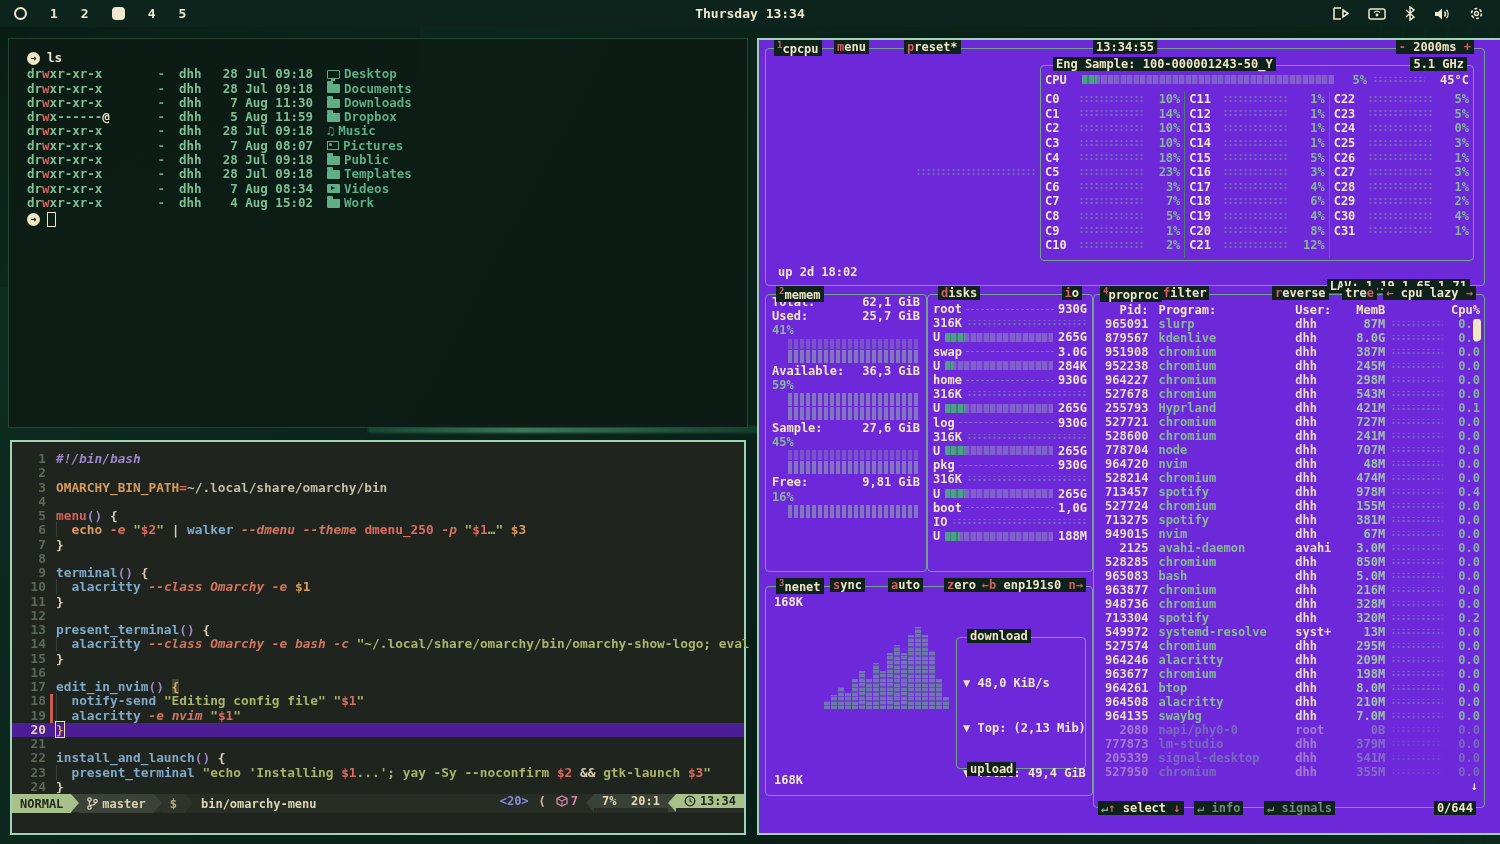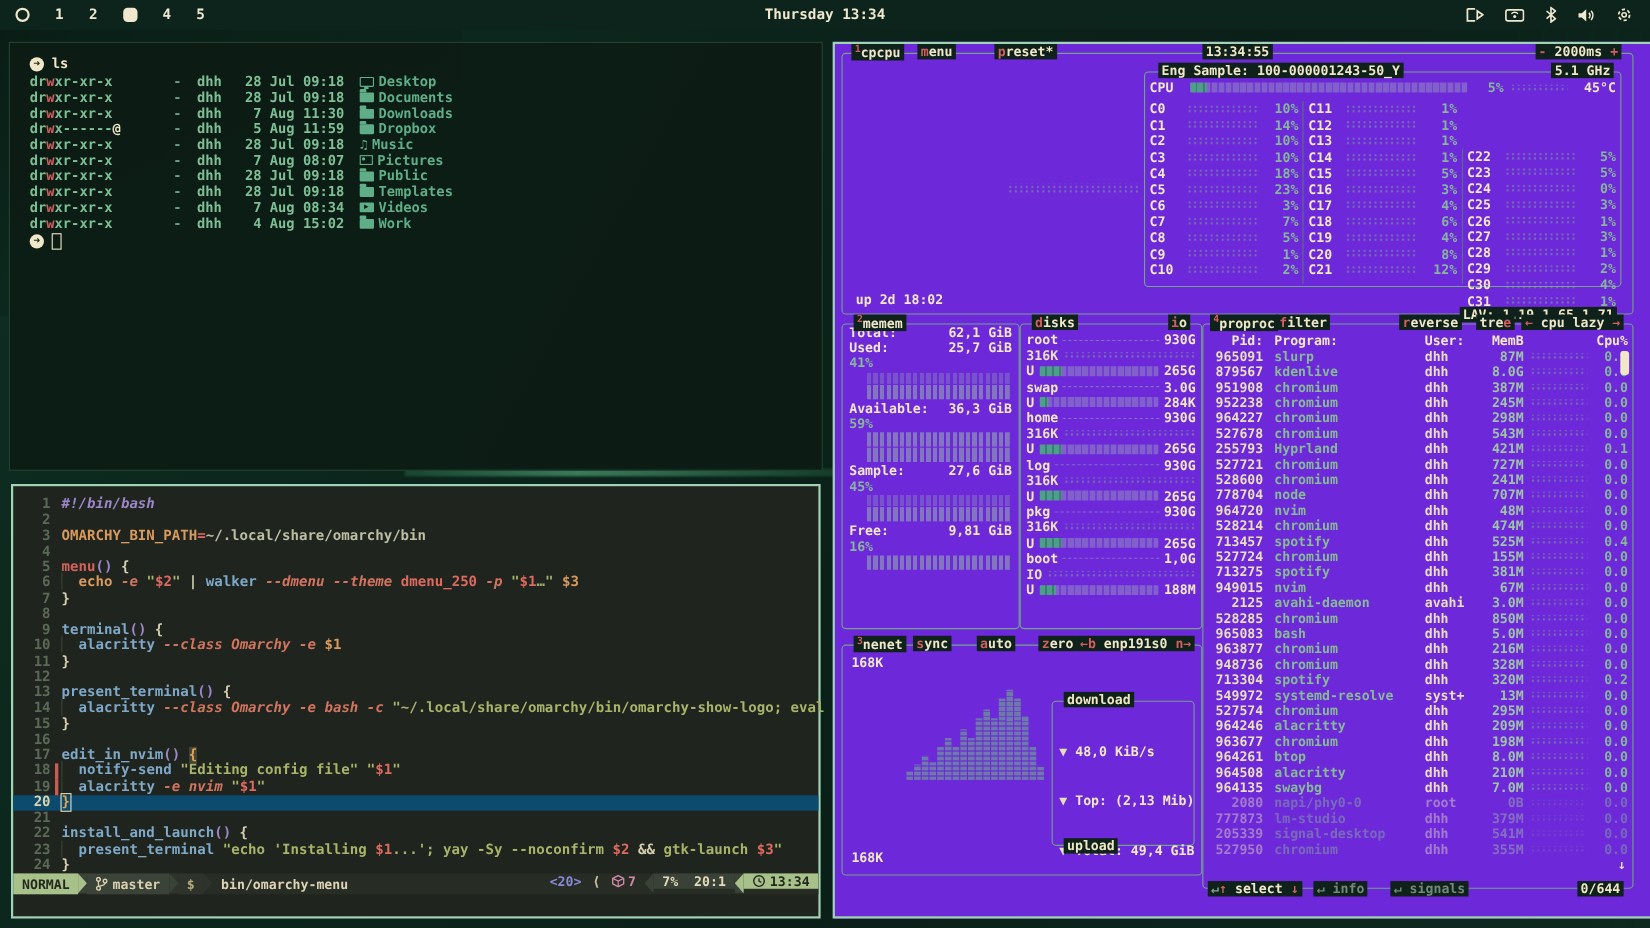--- a/index.html
+++ b/index.html
@@ -39,21 +39,21 @@
   .ico-music{color:#5fae88;font-size:12px;line-height:9px;}
   .ico-video{display:inline-block;width:13px;height:9px;background:#5fae88;border-radius:1px;position:relative;}
   .ico-video:after{content:"";position:absolute;left:4px;top:2px;border-left:4px solid #0d1f18;border-top:2.5px solid transparent;border-bottom:2.5px solid transparent;}
   .ico-image{display:inline-block;width:12px;height:9px;border:1.5px solid #5fae88;box-sizing:border-box;position:relative;}
   .ico-image:after{content:"";position:absolute;left:1px;top:1px;width:3px;height:3px;border-radius:50%;background:#5fae88;}
   
   #nvim{left:10px;top:440px;width:736px;height:395px;background:#20241e;border:2px solid #9fd3b4;
         color:#d6cfb2;font-size:12.8px;font-weight:600;}
   #ed-lines{position:absolute;left:0;top:10px;right:0;line-height:14.25px;white-space:pre;}
   .edline{display:flex;height:14.25px;}
-  .edline.curline{background:#0c4a6e;}
+  .edline.curline{background:#4c1d95;}
   .gut{width:34px;text-align:right;color:#5a6a57;flex:0 0 34px;}
   .curline .gut{color:#ddd4ab;}
   .sign{width:10px;flex:0 0 10px;position:relative;}
   .sign.chg:before{content:"";position:absolute;left:4px;top:0;bottom:0;width:2.5px;background:#c75c54;}
   .tk-c{color:#9d86c9;font-style:italic}
   .tk-f{color:#7fa9c9}
   .tk-k{color:#d2635c}
   .tk-fl{color:#d2745f;font-style:italic}
   .tk-s{color:#a8b46a}
   .tk-v{color:#dd6a5f}
@@ -382,21 +382,21 @@
                 <span class="cname">C20</span>
                 <span class="cdots dots"></span>
                 <span class="cpct">8%</span>
               </div>
               <div class="corerow">
                 <span class="cname">C21</span>
                 <span class="cdots dots"></span>
                 <span class="cpct">12%</span>
               </div>
             </div>
-        <div style="flex:1;border-left:1px solid #4e7a69;margin-top:43px;" id="corecol2">
+        <div style="flex:1;border-left:1px solid #4e7a69;" id="corecol2">
               <div class="corerow">
                 <span class="cname">C22</span>
                 <span class="cdots dots"></span>
                 <span class="cpct">5%</span>
               </div>
               <div class="corerow">
                 <span class="cname">C23</span>
                 <span class="cdots dots"></span>
                 <span class="cpct">5%</span>
               </div>
@@ -563,21 +563,21 @@
           <div class="procrow"><span class="p-pid">951908</span><span class="p-prog">chromium</span><span class="p-user">dhh</span><span class="p-mem">387M</span><span class="p-dots dots"></span><span class="p-cpu">0.0</span></div>
           <div class="procrow"><span class="p-pid">952238</span><span class="p-prog">chromium</span><span class="p-user">dhh</span><span class="p-mem">245M</span><span class="p-dots dots"></span><span class="p-cpu">0.0</span></div>
           <div class="procrow"><span class="p-pid">964227</span><span class="p-prog">chromium</span><span class="p-user">dhh</span><span class="p-mem">298M</span><span class="p-dots dots"></span><span class="p-cpu">0.0</span></div>
           <div class="procrow"><span class="p-pid">527678</span><span class="p-prog">chromium</span><span class="p-user">dhh</span><span class="p-mem">543M</span><span class="p-dots dots"></span><span class="p-cpu">0.0</span></div>
           <div class="procrow"><span class="p-pid">255793</span><span class="p-prog">Hyprland</span><span class="p-user">dhh</span><span class="p-mem">421M</span><span class="p-dots dots"></span><span class="p-cpu">0.1</span></div>
           <div class="procrow"><span class="p-pid">527721</span><span class="p-prog">chromium</span><span class="p-user">dhh</span><span class="p-mem">727M</span><span class="p-dots dots"></span><span class="p-cpu">0.0</span></div>
           <div class="procrow"><span class="p-pid">528600</span><span class="p-prog">chromium</span><span class="p-user">dhh</span><span class="p-mem">241M</span><span class="p-dots dots"></span><span class="p-cpu">0.0</span></div>
           <div class="procrow"><span class="p-pid">778704</span><span class="p-prog">node</span><span class="p-user">dhh</span><span class="p-mem">707M</span><span class="p-dots dots"></span><span class="p-cpu">0.0</span></div>
           <div class="procrow"><span class="p-pid">964720</span><span class="p-prog">nvim</span><span class="p-user">dhh</span><span class="p-mem">48M</span><span class="p-dots dots"></span><span class="p-cpu">0.0</span></div>
           <div class="procrow"><span class="p-pid">528214</span><span class="p-prog">chromium</span><span class="p-user">dhh</span><span class="p-mem">474M</span><span class="p-dots dots"></span><span class="p-cpu">0.0</span></div>
-          <div class="procrow"><span class="p-pid">713457</span><span class="p-prog">spotify</span><span class="p-user">dhh</span><span class="p-mem">525M</span><span class="p-dots dots"></span><span class="p-cpu">0.4</span></div>
+          <div class="procrow"><span class="p-pid">713457</span><span class="p-prog">spotify</span><span class="p-user">dhh</span><span class="p-mem">978M</span><span class="p-dots dots"></span><span class="p-cpu">0.4</span></div>
           <div class="procrow"><span class="p-pid">527724</span><span class="p-prog">chromium</span><span class="p-user">dhh</span><span class="p-mem">155M</span><span class="p-dots dots"></span><span class="p-cpu">0.0</span></div>
           <div class="procrow"><span class="p-pid">713275</span><span class="p-prog">spotify</span><span class="p-user">dhh</span><span class="p-mem">381M</span><span class="p-dots dots"></span><span class="p-cpu">0.0</span></div>
           <div class="procrow"><span class="p-pid">949015</span><span class="p-prog">nvim</span><span class="p-user">dhh</span><span class="p-mem">67M</span><span class="p-dots dots"></span><span class="p-cpu">0.0</span></div>
           <div class="procrow"><span class="p-pid">2125</span><span class="p-prog">avahi-daemon</span><span class="p-user">avahi</span><span class="p-mem">3.0M</span><span class="p-dots dots"></span><span class="p-cpu">0.0</span></div>
           <div class="procrow"><span class="p-pid">528285</span><span class="p-prog">chromium</span><span class="p-user">dhh</span><span class="p-mem">850M</span><span class="p-dots dots"></span><span class="p-cpu">0.0</span></div>
           <div class="procrow"><span class="p-pid">965083</span><span class="p-prog">bash</span><span class="p-user">dhh</span><span class="p-mem">5.0M</span><span class="p-dots dots"></span><span class="p-cpu">0.0</span></div>
           <div class="procrow"><span class="p-pid">963877</span><span class="p-prog">chromium</span><span class="p-user">dhh</span><span class="p-mem">216M</span><span class="p-dots dots"></span><span class="p-cpu">0.0</span></div>
           <div class="procrow"><span class="p-pid">948736</span><span class="p-prog">chromium</span><span class="p-user">dhh</span><span class="p-mem">328M</span><span class="p-dots dots"></span><span class="p-cpu">0.0</span></div>
           <div class="procrow"><span class="p-pid">713304</span><span class="p-prog">spotify</span><span class="p-user">dhh</span><span class="p-mem">320M</span><span class="p-dots dots"></span><span class="p-cpu">0.2</span></div>
           <div class="procrow"><span class="p-pid">549972</span><span class="p-prog">systemd-resolve</span><span class="p-user">syst+</span><span class="p-mem">13M</span><span class="p-dots dots"></span><span class="p-cpu">0.0</span></div>

